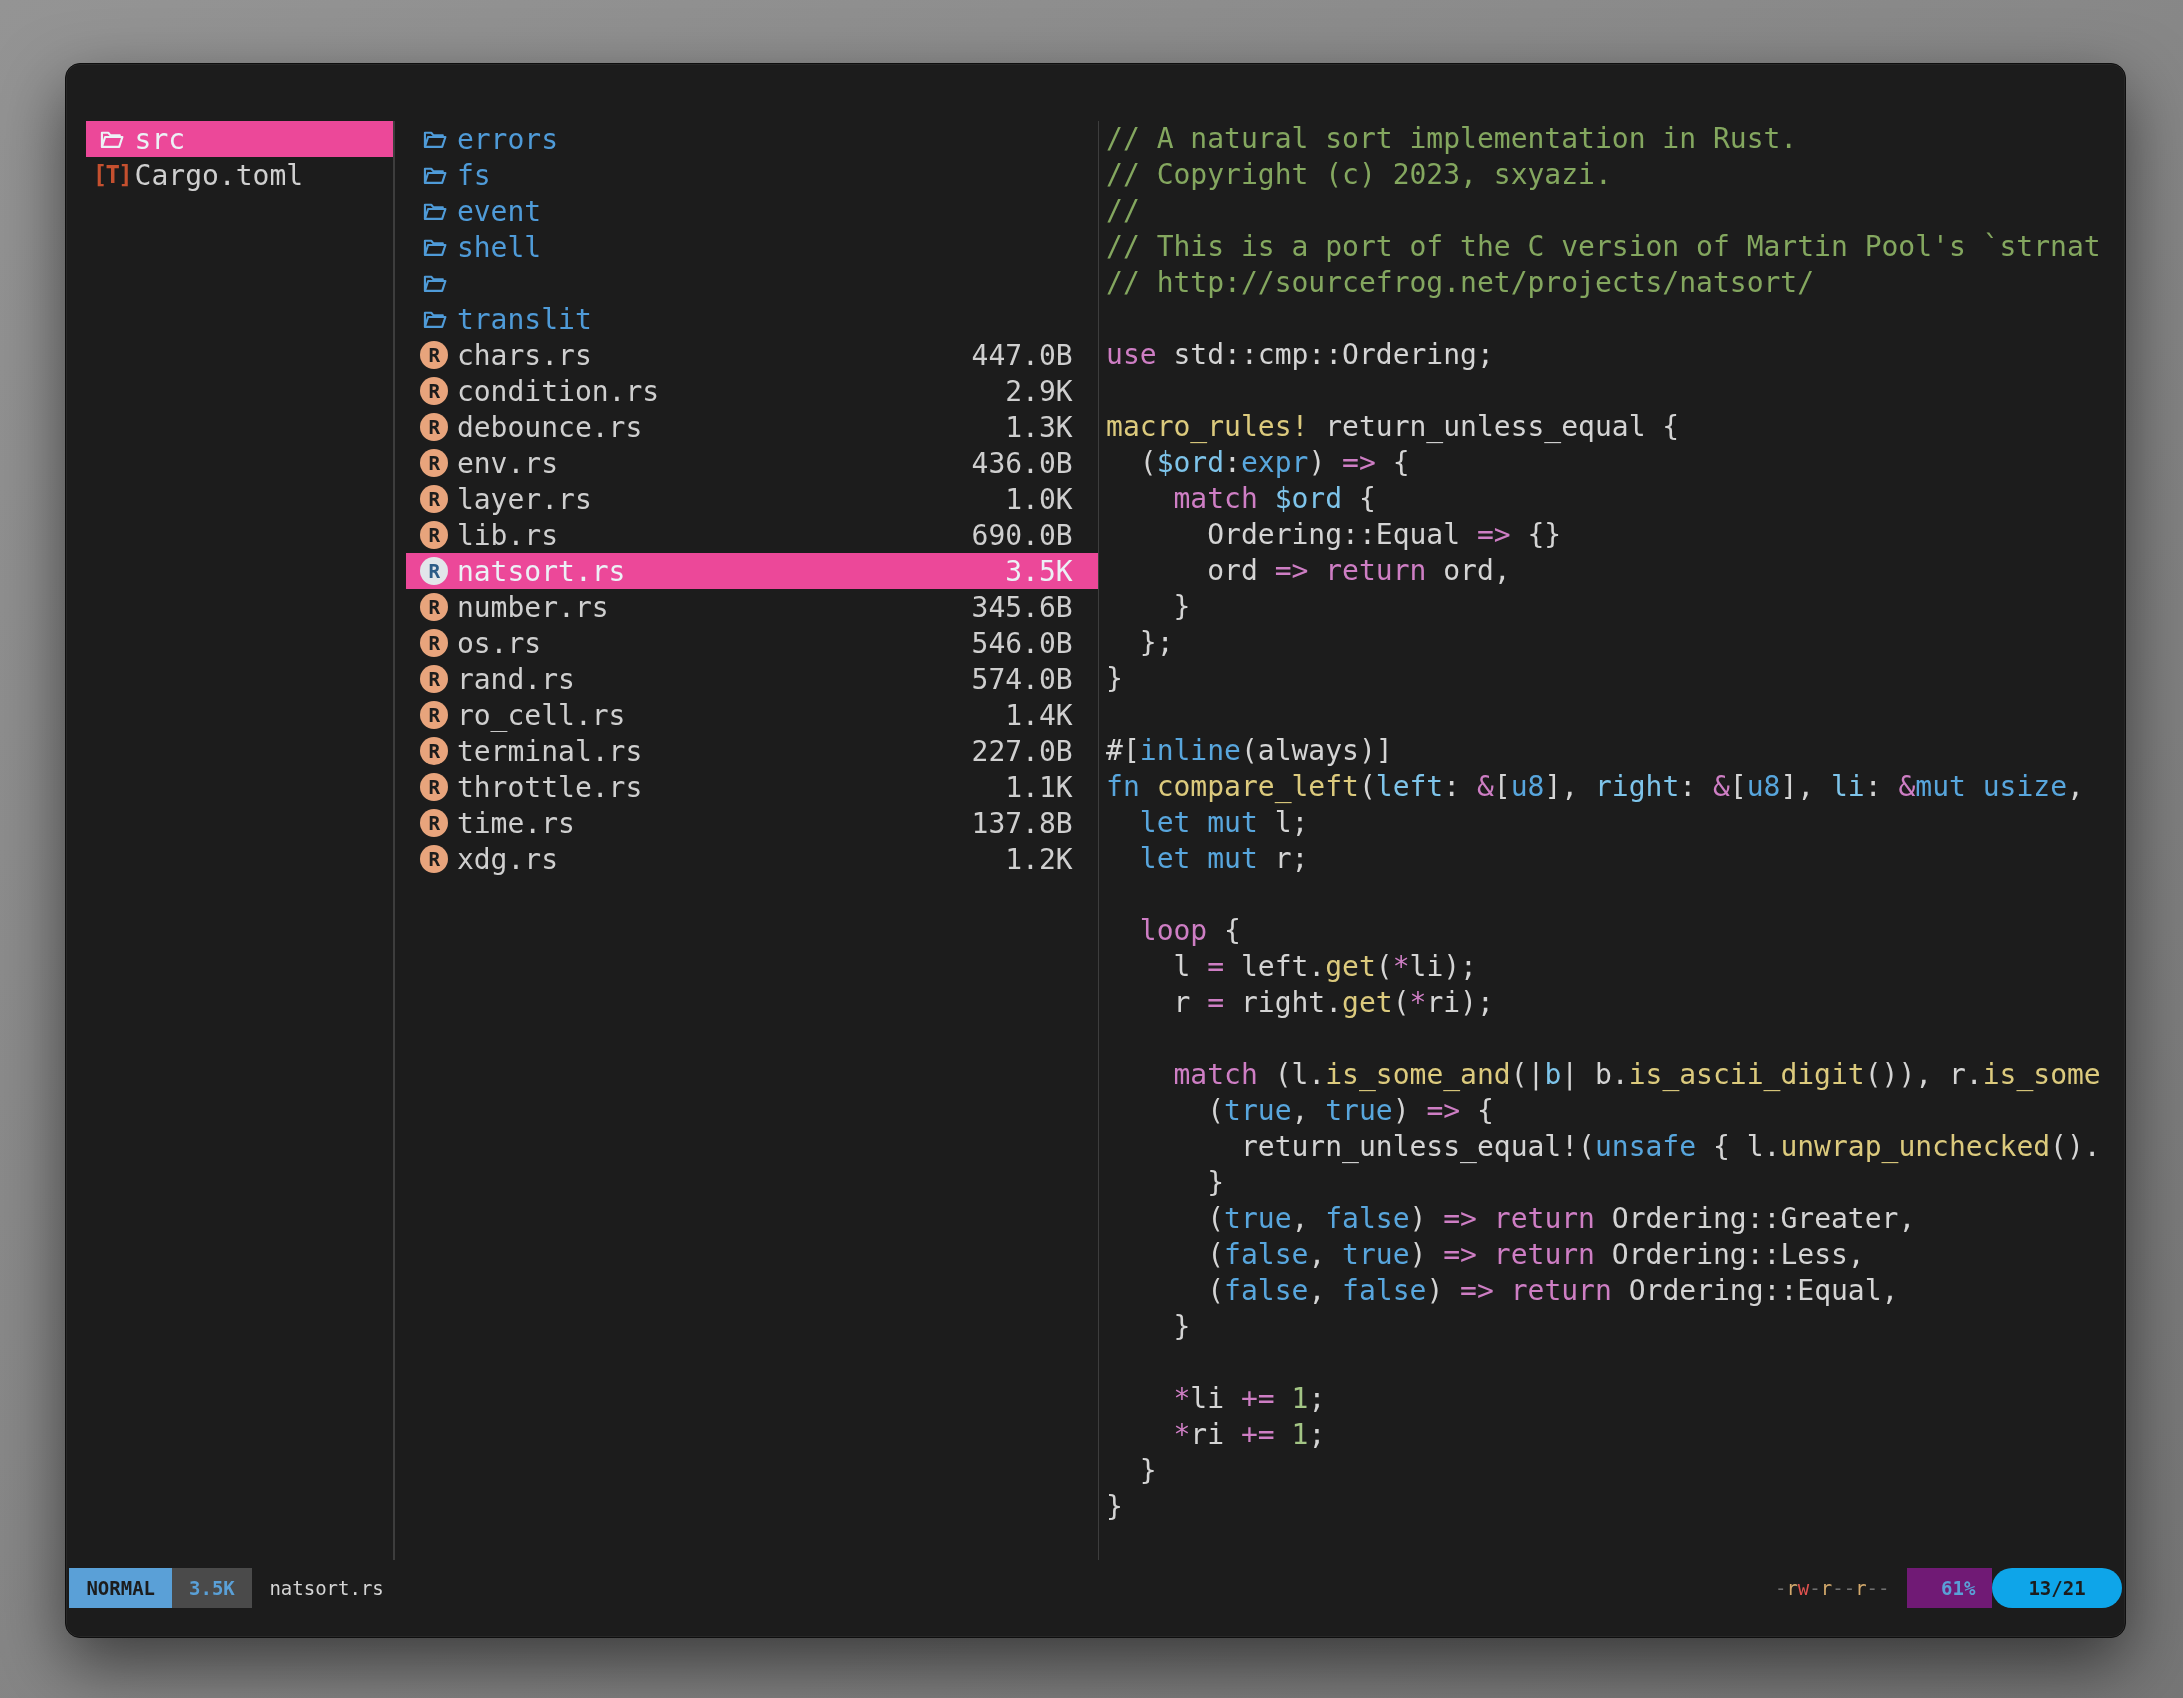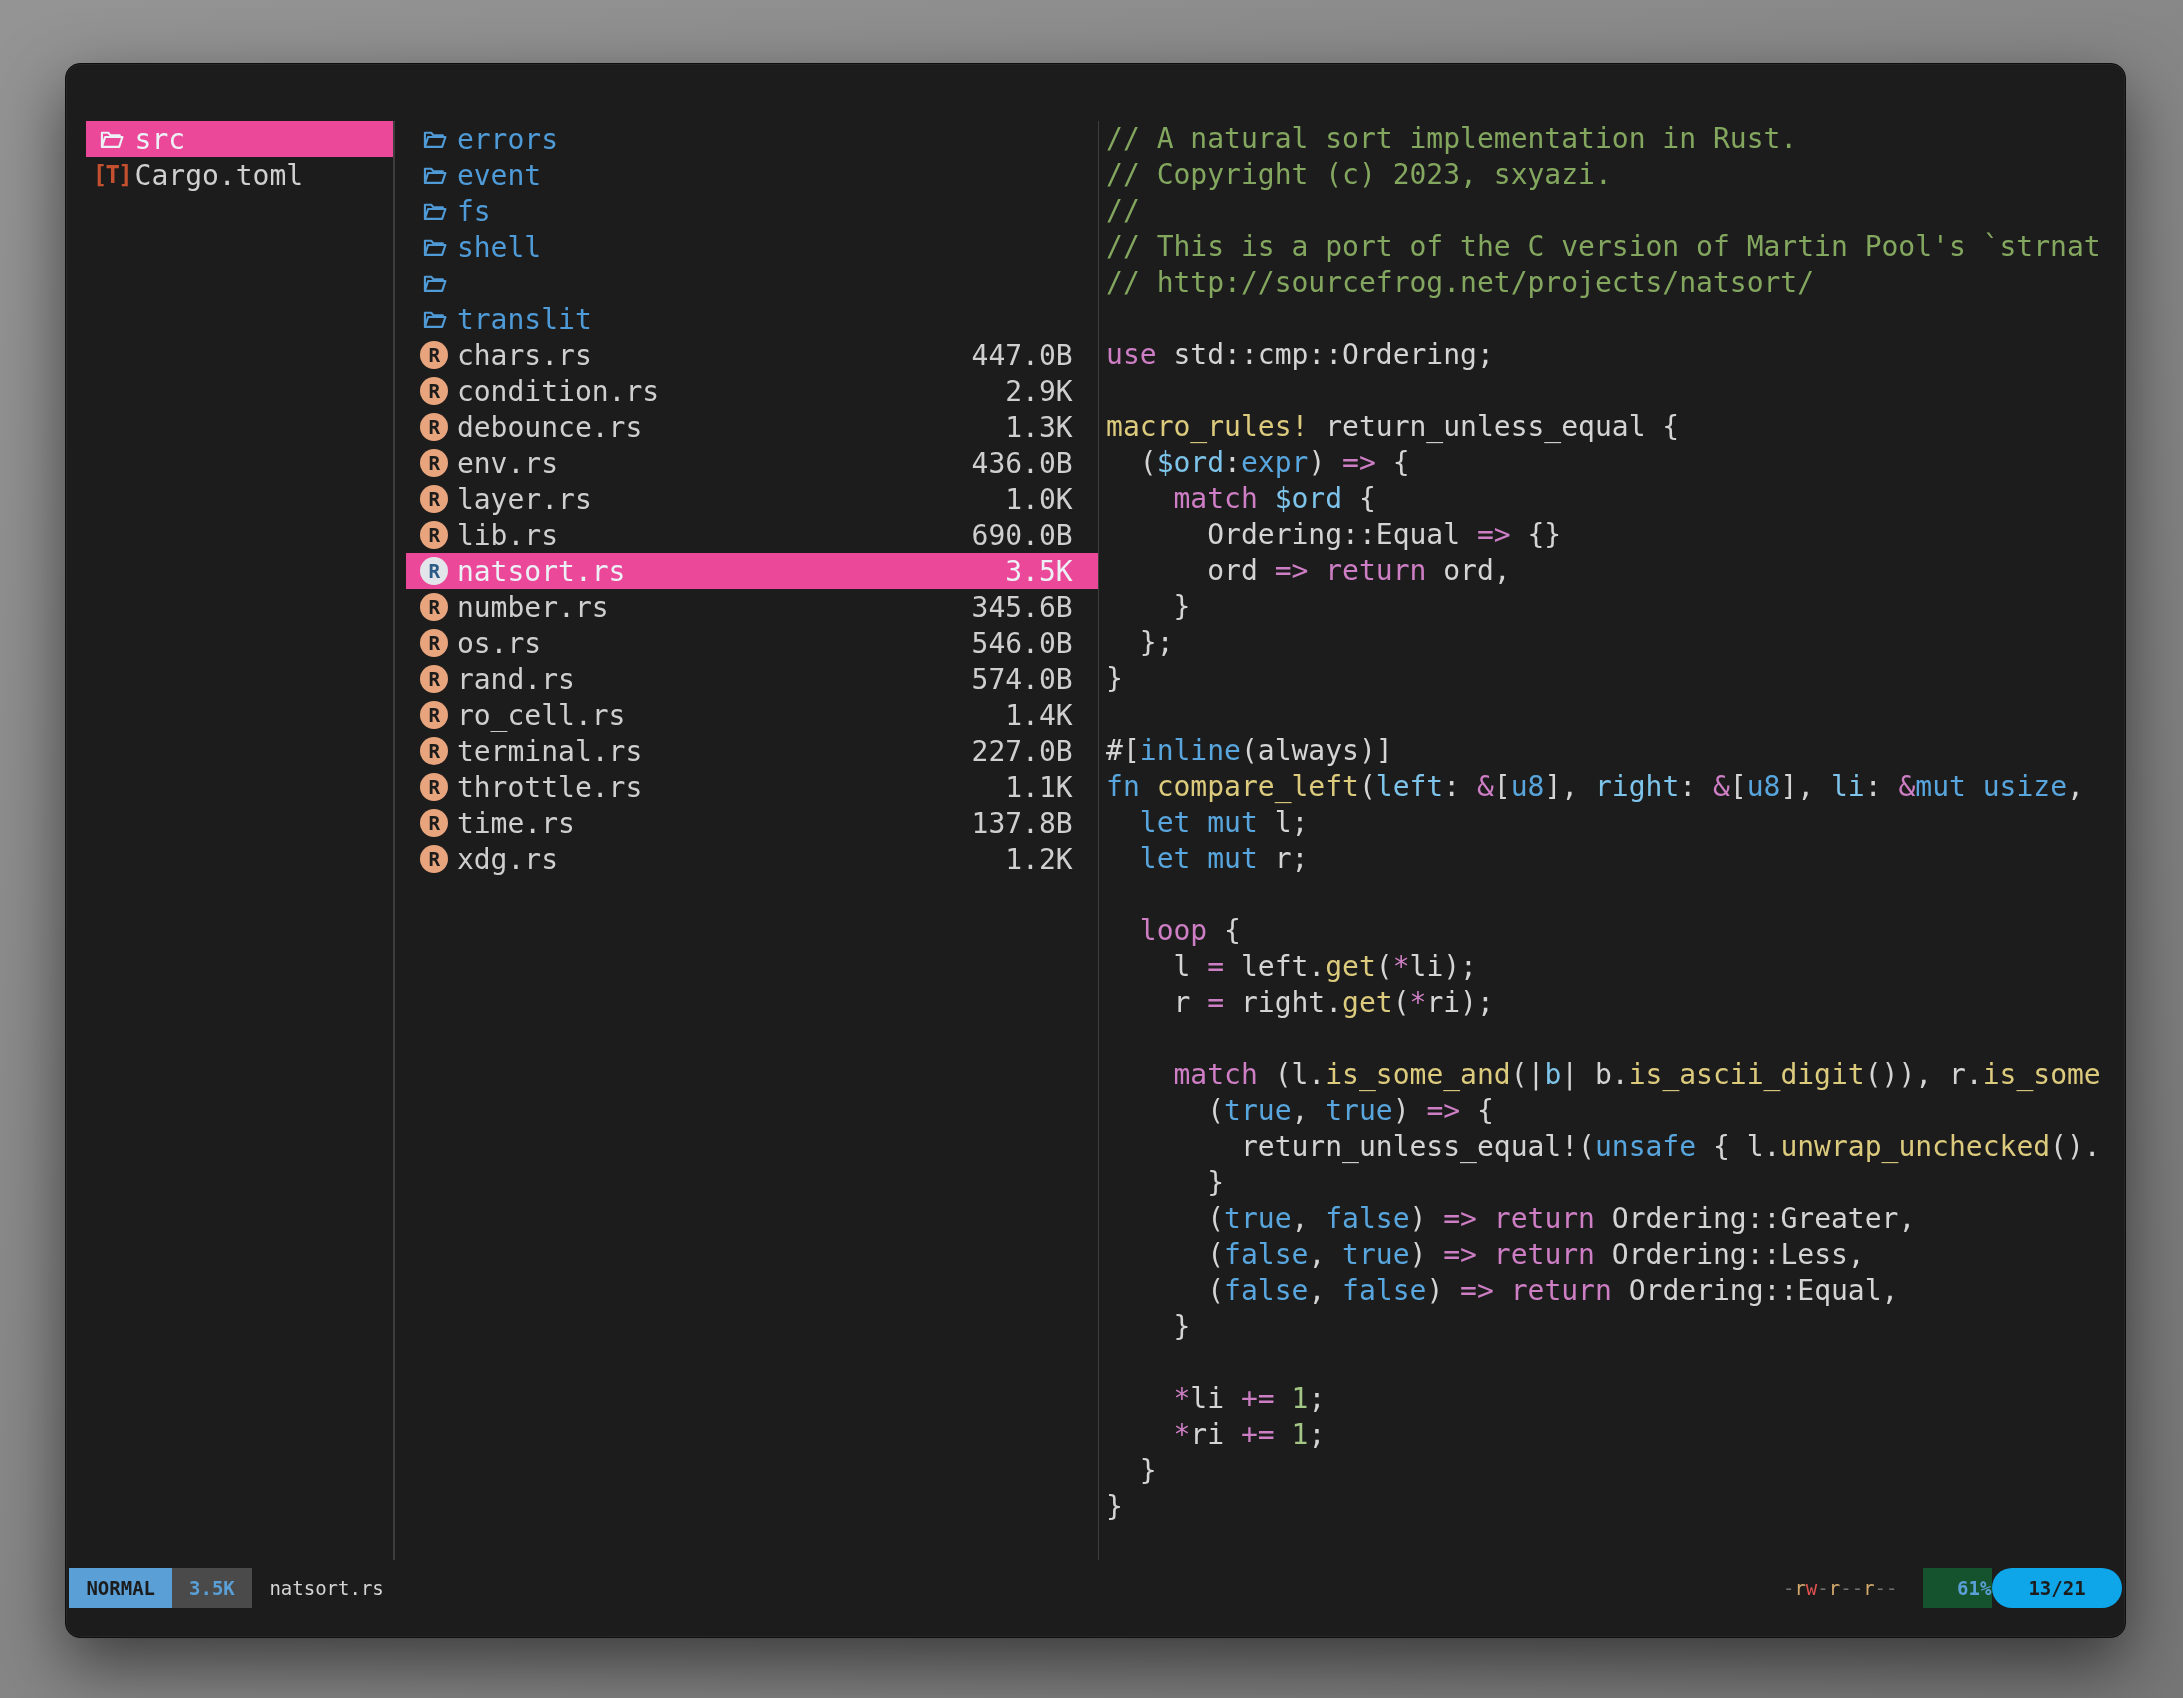--- a/index.html
+++ b/index.html
@@ -51,21 +51,21 @@
     display:flex;align-items:stretch;font-size:19px;line-height:40px;white-space:pre;}
   .badge{padding:0 17px;font-weight:bold;flex:none;}
   .badge-mode{background:#5aa0d7;color:#1c1c1c;}
   .badge-size{background:#4a4a4a;color:#5aa0d7;}
   .status-filename{margin-left:17.6px;color:#d4d4d4;flex:none;}
   .status-spacer{flex:1;}
   .perms{margin-right:17.6px;flex:none;}
   .perm-dash{color:#6f6f6f}
   .perm-r{color:#d3a96c}
   .perm-w{color:#e0524f}
-  .badge-percent{background:#14532d;color:#5aa0d7;padding:0 1px 0 34px;margin-left:8px;}
+  .badge-percent{background:#701a75;color:#5aa0d7;padding:0 17px 0 34px;}
   .badge-position{background:#0ea5e9;color:#1c1c1c;padding:0 36px;border-radius:20px;}
 </style>
 </head>
 <body>
 
 <div class="desktop">
   <div class="window">
     <div class="panes">
       <div class="pane pane-parent" id="parent-list">
           <div class="row folder selected"><span class="icon"><svg class="folder-svg" viewBox="0 0 24 24">
@@ -76,25 +76,25 @@
         </div>
       <div class="v-divider"></div>
       <div class="pane pane-current" id="current-list">
           <div class="row folder"><span class="icon"><svg class="folder-svg" viewBox="0 0 24 24">
                 <path d="M3.5 18.5 V6 h5.6 l2 2.3 h8.3"></path>
                 <path d="M3.5 18.5 L6.3 9.8 H21.7 L18.8 18.5 Z"></path>
               </svg></span><span class="name">errors</span></div>
           <div class="row folder"><span class="icon"><svg class="folder-svg" viewBox="0 0 24 24">
                 <path d="M3.5 18.5 V6 h5.6 l2 2.3 h8.3"></path>
                 <path d="M3.5 18.5 L6.3 9.8 H21.7 L18.8 18.5 Z"></path>
-              </svg></span><span class="name">event</span></div>
+              </svg></span><span class="name">fs</span></div>
           <div class="row folder"><span class="icon"><svg class="folder-svg" viewBox="0 0 24 24">
                 <path d="M3.5 18.5 V6 h5.6 l2 2.3 h8.3"></path>
                 <path d="M3.5 18.5 L6.3 9.8 H21.7 L18.8 18.5 Z"></path>
-              </svg></span><span class="name">fs</span></div>
+              </svg></span><span class="name">event</span></div>
           <div class="row folder"><span class="icon"><svg class="folder-svg" viewBox="0 0 24 24">
                 <path d="M3.5 18.5 V6 h5.6 l2 2.3 h8.3"></path>
                 <path d="M3.5 18.5 L6.3 9.8 H21.7 L18.8 18.5 Z"></path>
               </svg></span><span class="name">shell</span></div>
           <div class="row folder"><span class="icon"><svg class="folder-svg" viewBox="0 0 24 24">
                 <path d="M3.5 18.5 V6 h5.6 l2 2.3 h8.3"></path>
                 <path d="M3.5 18.5 L6.3 9.8 H21.7 L18.8 18.5 Z"></path>
               </svg></span></div>
           <div class="row folder"><span class="icon"><svg class="folder-svg" viewBox="0 0 24 24">
                 <path d="M3.5 18.5 V6 h5.6 l2 2.3 h8.3"></path>

